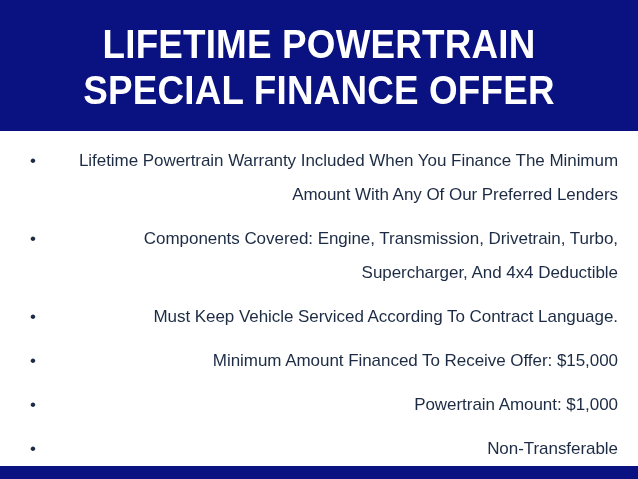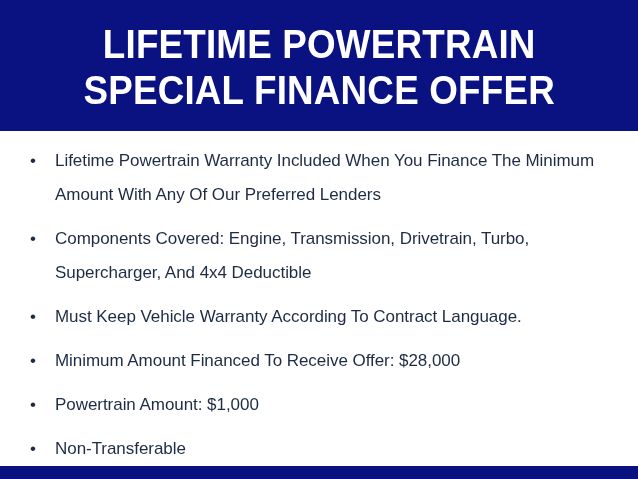--- a/index.html
+++ b/index.html
@@ -24,21 +24,20 @@
     flex-direction: column;
   }
 
   
   .header-band {
     background: #0a1180;
     height: 131px;
     flex: 0 0 131px;
     display: flex;
     flex-direction: column;
-    align-items: center;
     justify-content: center;
     padding-top: 2px;
     box-sizing: border-box;
   }
   .header-title-line {
     color: #ffffff;
     font-family: "Liberation Sans Narrow", "Liberation Sans", sans-serif;
     font-weight: bold;
     font-size: 40px;
     line-height: 46px;
@@ -81,20 +80,21 @@
     left: 8px;
     top: 0;
     width: 14px;
     line-height: 34px;
     color: #1d2c44;
     font-size: 17px;
     text-align: left;
   }
   .bullet-text {
     display: block;
+    text-align: right;
   }
 
   
   .footer-band {
     flex: 0 0 42px;
     height: 42px;
     background: #0a1180;
     display: flex;
     align-items: center;
     justify-content: center;
@@ -118,26 +118,26 @@
         <span class="bullet-text">Lifetime Powertrain Warranty Included When You Finance The Minimum Amount With Any Of Our Preferred Lenders</span>
       </li>
 
       <li class="bullet-item">
         <span class="bullet-dot">•</span>
         <span class="bullet-text">Components Covered: Engine, Transmission, Drivetrain, Turbo, Supercharger, And 4x4 Deductible</span>
       </li>
 
       <li class="bullet-item">
         <span class="bullet-dot">•</span>
-        <span class="bullet-text">Must Keep Vehicle Warranty According To Contract Language.</span>
+        <span class="bullet-text">Must Keep Vehicle Serviced According To Contract Language.</span>
       </li>
 
       <li class="bullet-item">
         <span class="bullet-dot">•</span>
-        <span class="bullet-text">Minimum Amount Financed To Receive Offer: $28,000</span>
+        <span class="bullet-text">Minimum Amount Financed To Receive Offer: $15,000</span>
       </li>
 
       <li class="bullet-item">
         <span class="bullet-dot">•</span>
         <span class="bullet-text">Powertrain Amount: $1,000</span>
       </li>
 
       <li class="bullet-item">
         <span class="bullet-dot">•</span>
         <span class="bullet-text">Non-Transferable</span>

